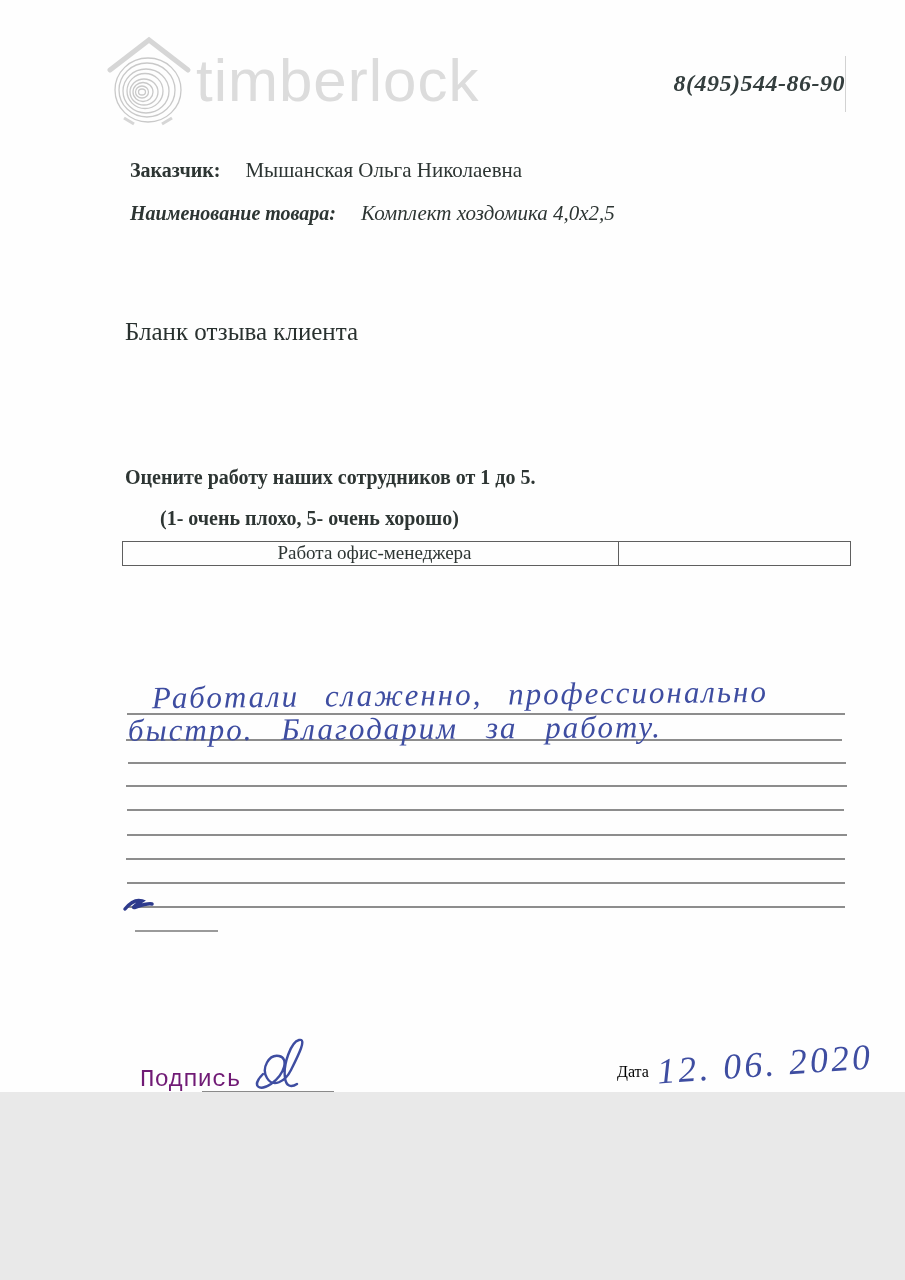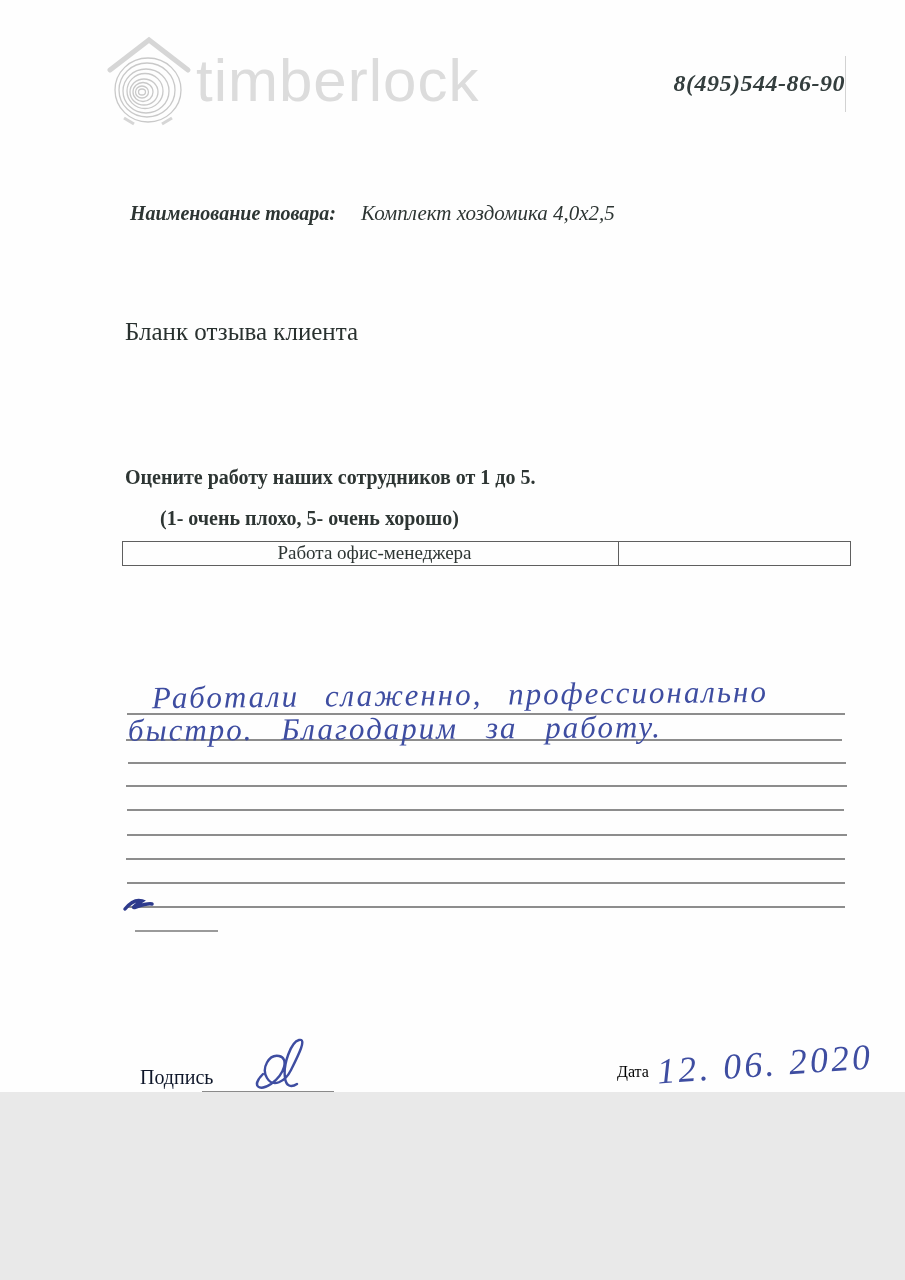--- a/index.html
+++ b/index.html
@@ -74,21 +74,21 @@
   }
   .hand-comment-2{
     left:128px;top:711px;font-size:31px;letter-spacing:2px;word-spacing:18px;
     transform:rotate(-0.4deg);
   }
   .hand-date{
     left:657px;top:1043px;font-size:36px;letter-spacing:3px;
     transform:rotate(-4deg);
   }
   
-  .sig-label{position:absolute;left:140px;top:1066px;font-size:20px;color:#0f172a;}
+  .sig-label{position:absolute;left:140px;top:1066px;font-size:24px;color:#701a75;font-family:Liberation Mono, monospace;}
   .date-label{position:absolute;left:617px;top:1063px;font-size:16px;color:#000000;}
   .sig-underline{position:absolute;left:202px;top:1091px;width:132px;height:1.5px;background:#8a8a8a;}
   .date-underline{position:absolute;left:651px;top:1092px;width:196px;height:1.5px;background:#555;}
   .short-line{position:absolute;left:135px;top:930px;width:83px;height:2px;background:#9a9a9a;}
   .pen-mark{position:absolute;left:122px;top:893px;}
   .signature-stroke{position:absolute;left:233px;top:1030px;}
   
   .artifact-vline{position:absolute;left:845px;top:56px;width:1px;height:56px;background:#d2d2d2;}
   .artifact-dots{position:absolute;left:340px;top:1096px;width:52px;height:14px;
     border-bottom:1px dotted #d5d5d5;transform:rotate(18deg);}
@@ -110,20 +110,24 @@
       <ellipse cx="40" cy="58" rx="14" ry="13"></ellipse>
       <ellipse cx="39" cy="58" rx="10" ry="9.5"></ellipse>
       <ellipse cx="38" cy="58" rx="6.5" ry="6"></ellipse>
       <ellipse cx="38" cy="58" rx="3.5" ry="3"></ellipse>
       <path d="M20 84 L30 90 M58 90 L68 84" stroke-width="3" stroke="#d6d6d6"></path>
     </g>
   </svg>
   <div class="logo-text">timberlock</div>
   <div class="phone">8(495)544-86-90</div>
 
+  <div class="field-line line-customer">
+    <span class="lbl">Заказчик:</span>
+    <span class="val">Мышанская Ольга Николаевна</span>
+  </div>
   <div class="field-line line-product">
     <span class="lbl">Наименование товара:</span>
     <span class="val">Комплект хоздомика 4,0х2,5</span>
   </div>
 
   <div class="form-title">Бланк отзыва клиента</div>
 
 
   <div class="rate-heading">Оцените работу наших сотрудников от 1 до 5.</div>
   <div class="scale-note">(1- очень плохо, 5- очень хорошо)</div>

